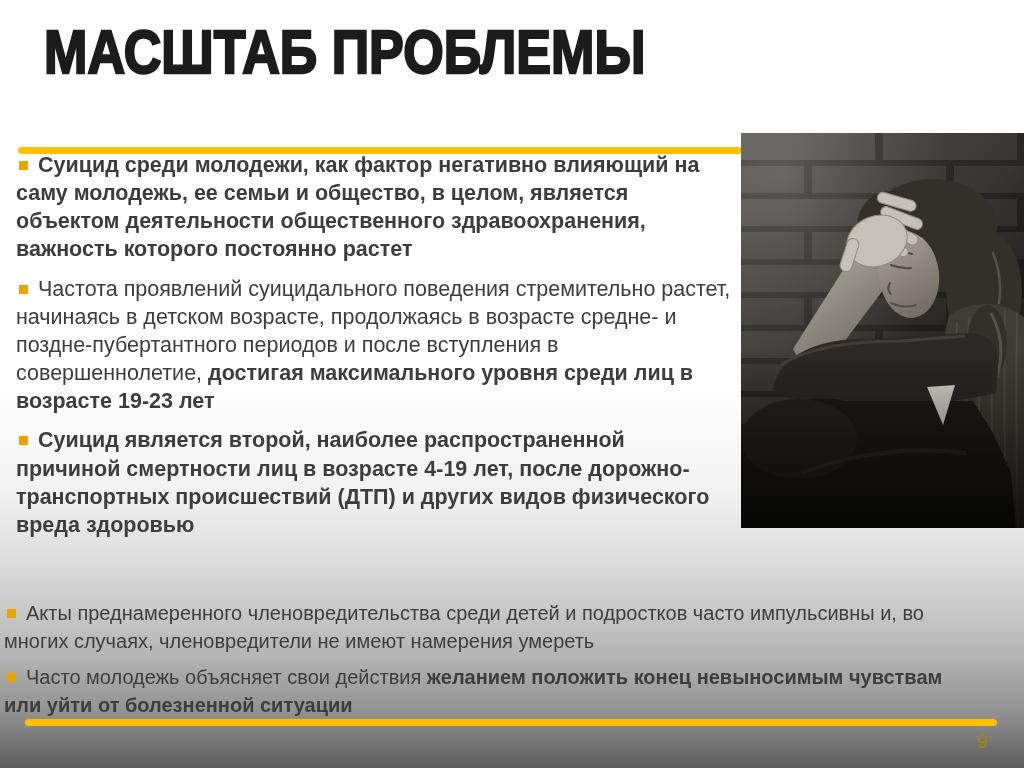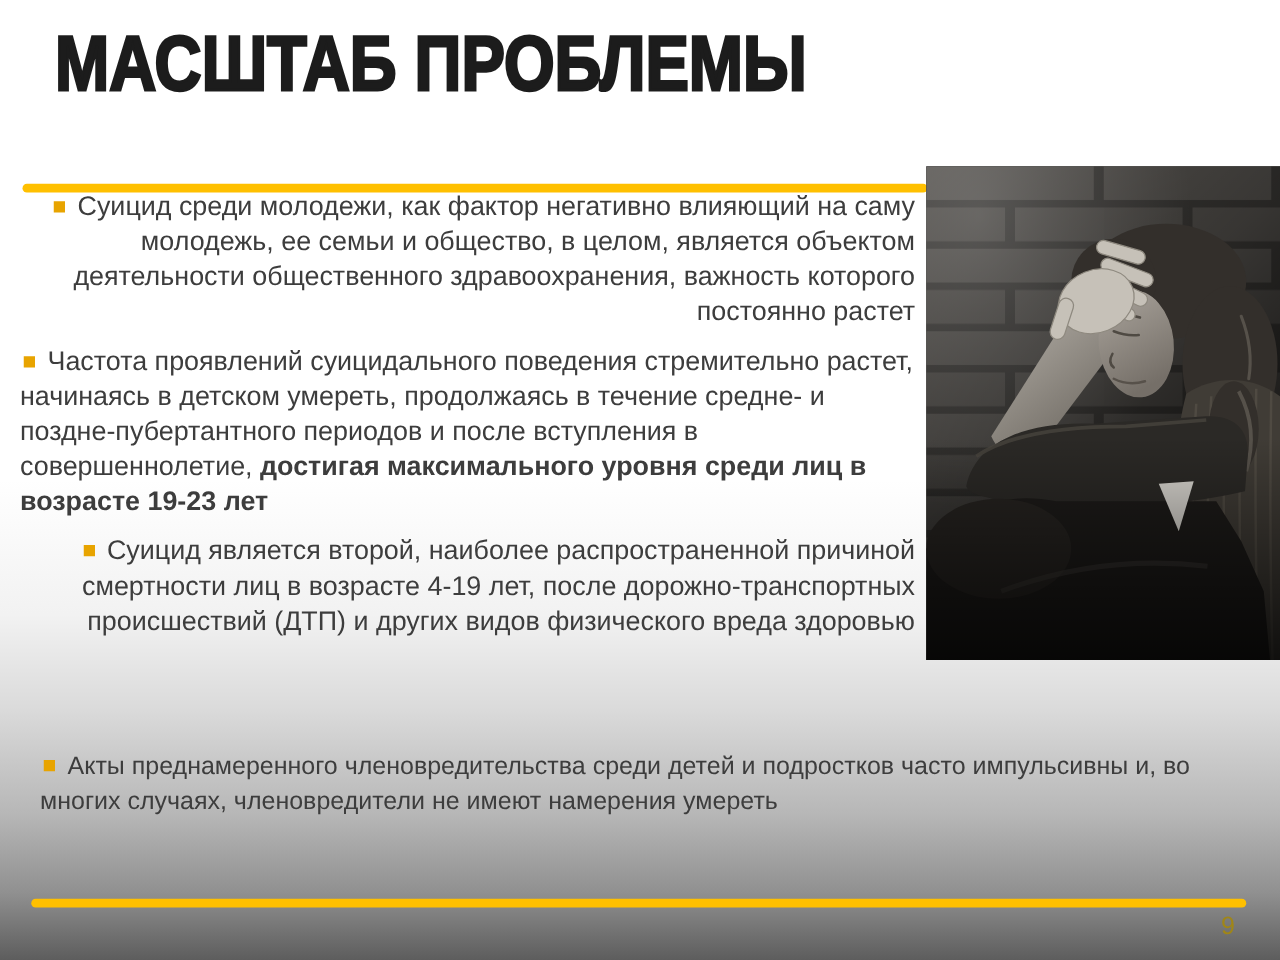--- a/index.html
+++ b/index.html
@@ -28,32 +28,32 @@
     position:absolute; left:18px; top:147px;
     width:724px; height:7px;
     background:#FFC000; border-radius:4px;
   }
   .content {
     position:absolute; left:16px; top:151px; width:716px;
     color:#3d3d3d;
   }
   .content .bullet { margin:0 0 11px 0; font-size:21.5px; line-height:1.31; }
   .content-wide {
-    position:absolute; left:32px; top:600px; width:966px;
+    position:absolute; left:4px; top:600px; width:966px;
     color:#3d3d3d;
   }
   .content-wide .bullet { margin:0 0 9px 0; font-size:20px; line-height:1.38; }
   .marker {
     display:inline-block; width:9px; height:9px;
     background:#E8A400;
     margin-right:10px; margin-left:3px;
     transform:translateY(-2px);
   }
   .b { font-weight:bold; }
-  .bold-all { font-weight:normal;text-align:right; }
+  .bold-all { font-weight:bold; }
   .photo {
     position:absolute; left:741px; top:133px;
     width:283px; height:395px;
     background:#2a2826;
   }
   .photo svg { display:block; width:100%; height:100%; filter:blur(0.4px); }
   .footer-rule {
     position:absolute; left:25px; top:719px;
     width:972px; height:7px;
     background:#FFC000; border-radius:4px;
@@ -67,26 +67,27 @@
 <body>
 
 <div class="slide">
 
   <h1 class="title">МАСШТАБ ПРОБЛЕМЫ</h1>
 
   <div class="title-rule"></div>
 
   <div class="content">
     <p class="bullet bold-all"><span class="marker"></span><span>Суицид среди молодежи, как фактор негативно влияющий на саму молодежь, ее семьи и общество, в целом,   является объектом деятельности общественного здравоохранения, важность которого постоянно растет</span></p>
-    <p class="bullet"><span class="marker"></span><span>Частота проявлений суицидального поведения стремительно растет, начинаясь в детском умереть,  продолжаясь в течение средне- и поздне-пубертантного периодов и после вступления в совершеннолетие, </span><span class="b">достигая максимального уровня среди лиц в возрасте 19-23 лет</span></p>
+    <p class="bullet"><span class="marker"></span><span>Частота проявлений суицидального поведения стремительно растет, начинаясь в детском возрасте,  продолжаясь в возрасте средне- и поздне-пубертантного периодов и после вступления в совершеннолетие, </span><span class="b">достигая максимального уровня среди лиц в возрасте 19-23 лет</span></p>
     <p class="bullet bold-all"><span class="marker"></span><span>Суицид является второй, наиболее распространенной причиной смертности лиц в возрасте 4-19 лет, после дорожно-транспортных происшествий (ДТП) и других видов физического вреда здоровью</span></p>
   </div>
 
   <div class="content-wide">
     <p class="bullet"><span class="marker"></span><span>Акты преднамеренного членовредительства среди детей и подростков часто импульсивны и, во многих случаях, членовредители не имеют намерения умереть</span></p>
+    <p class="bullet"><span class="marker"></span><span>Часто молодежь объясняет свои действия </span><span class="b">желанием положить конец невыносимым чувствам или уйти от болезненной ситуации</span></p>
   </div>
 
   <div class="photo" role="img" aria-label="Grayscale photo of a distressed young woman sitting against a dark brick wall with her hand pressed to her forehead">
     <svg viewBox="0 0 283 395" xmlns="http://www.w3.org/2000/svg">
       <defs>
         <pattern id="bricks" width="142" height="66" patternUnits="userSpaceOnUse">
           <rect width="142" height="66" fill="#3c3a37"></rect>
           <rect x="0" y="0" width="134" height="27" fill="#575450"></rect>
           <rect x="-71" y="33" width="134" height="27" fill="#53504c"></rect>
           <rect x="71" y="33" width="134" height="27" fill="#55524e"></rect>

